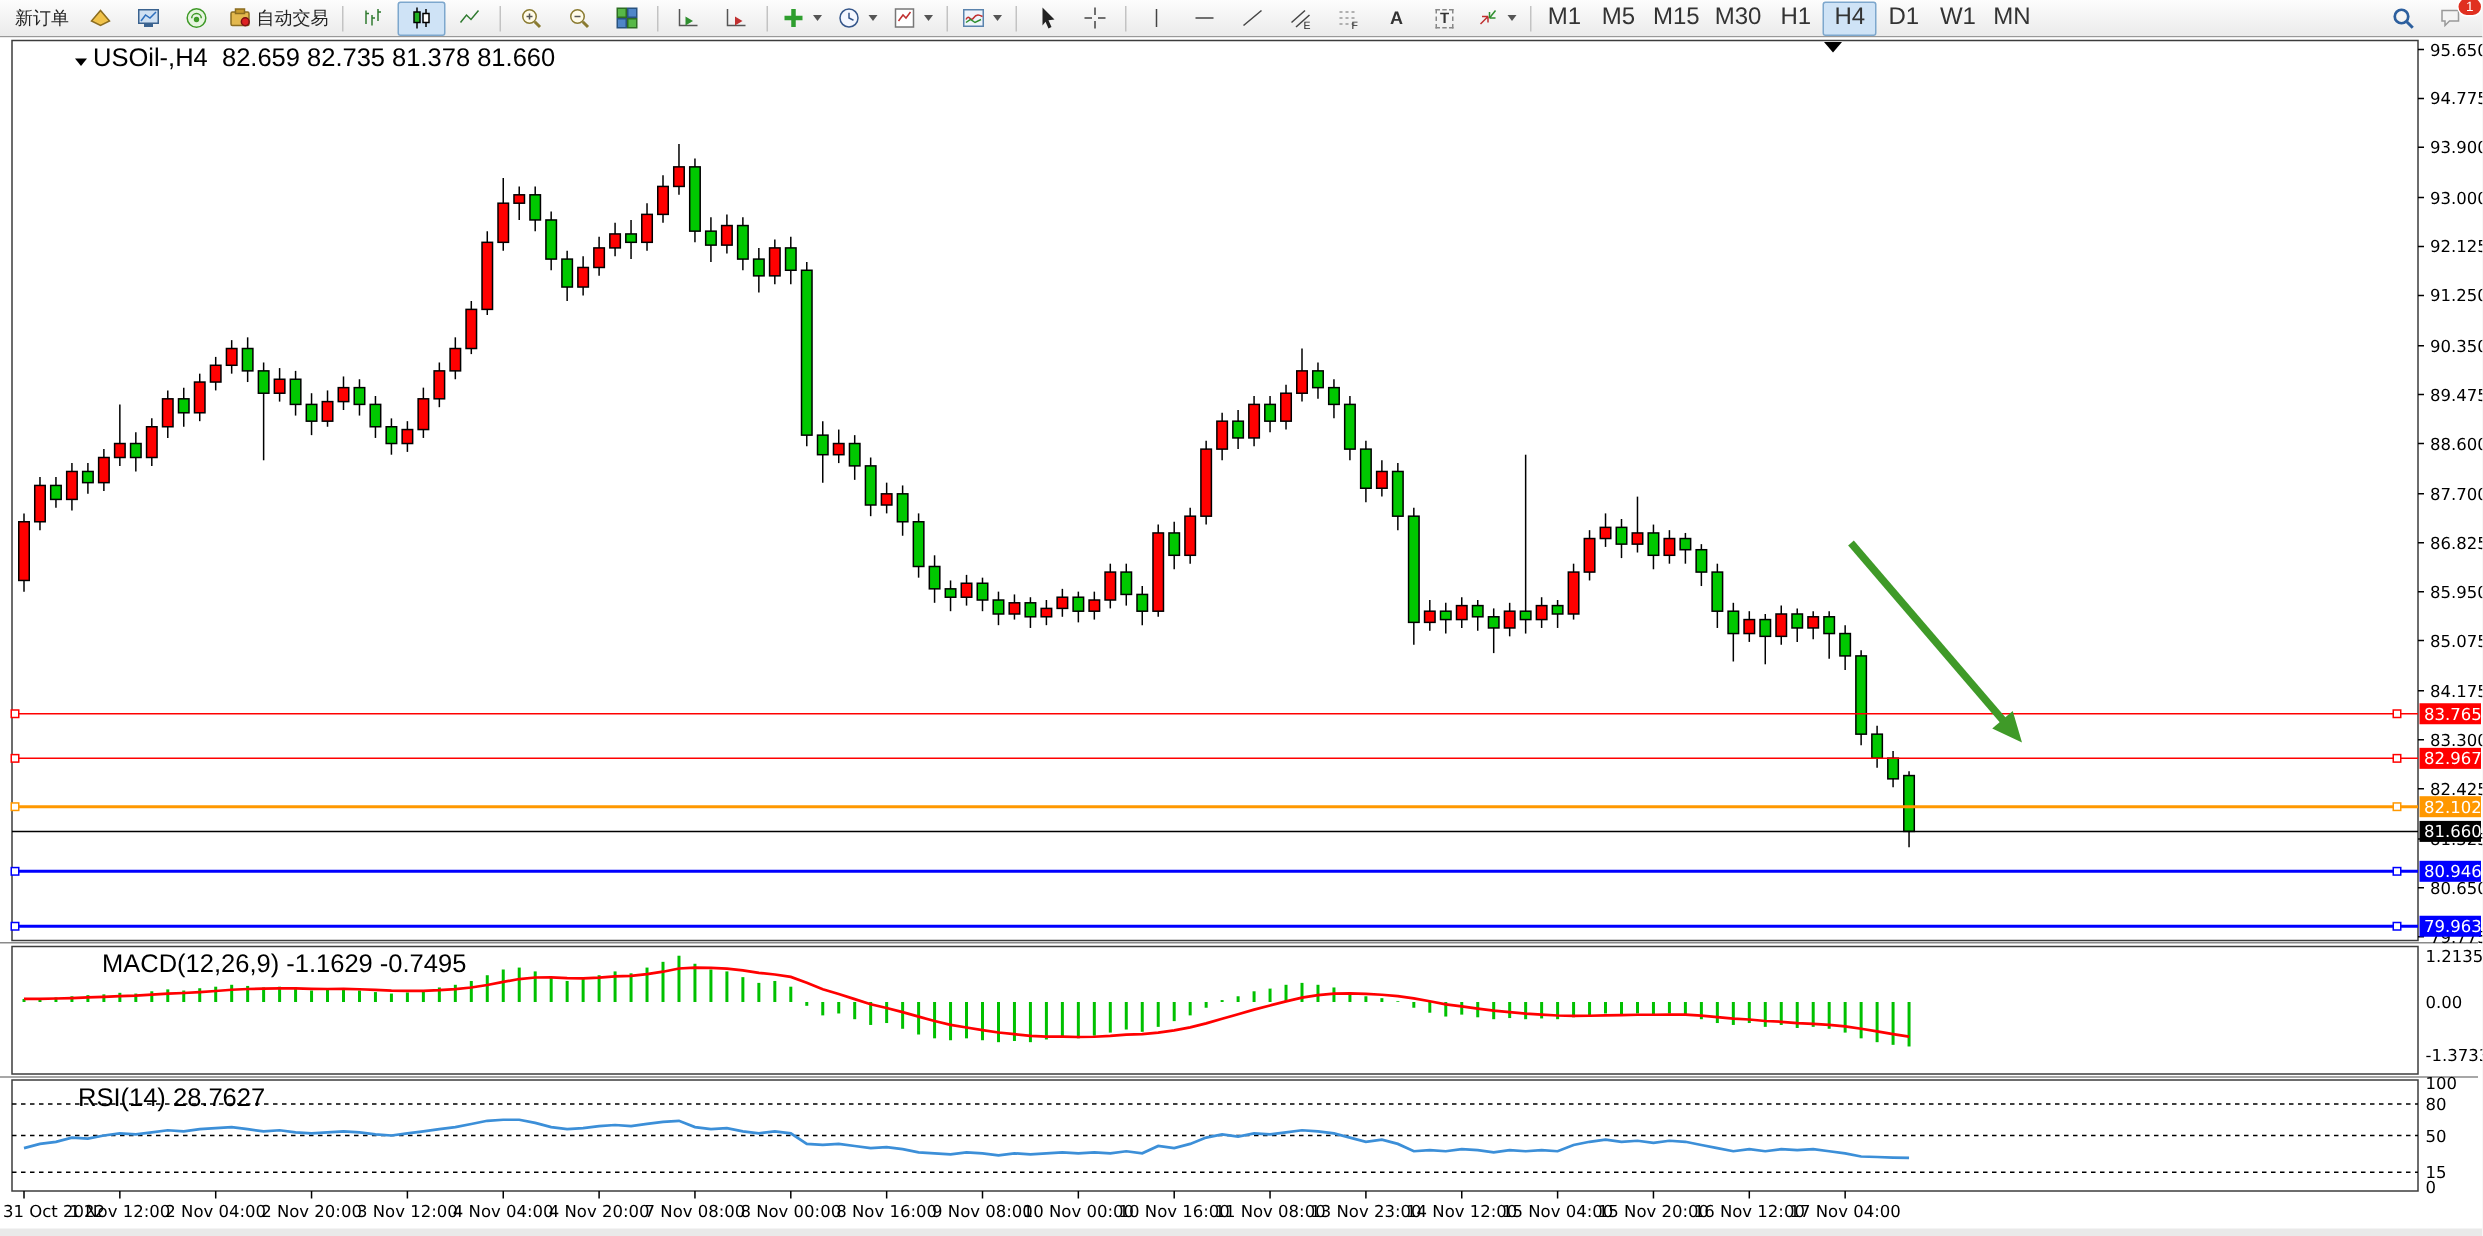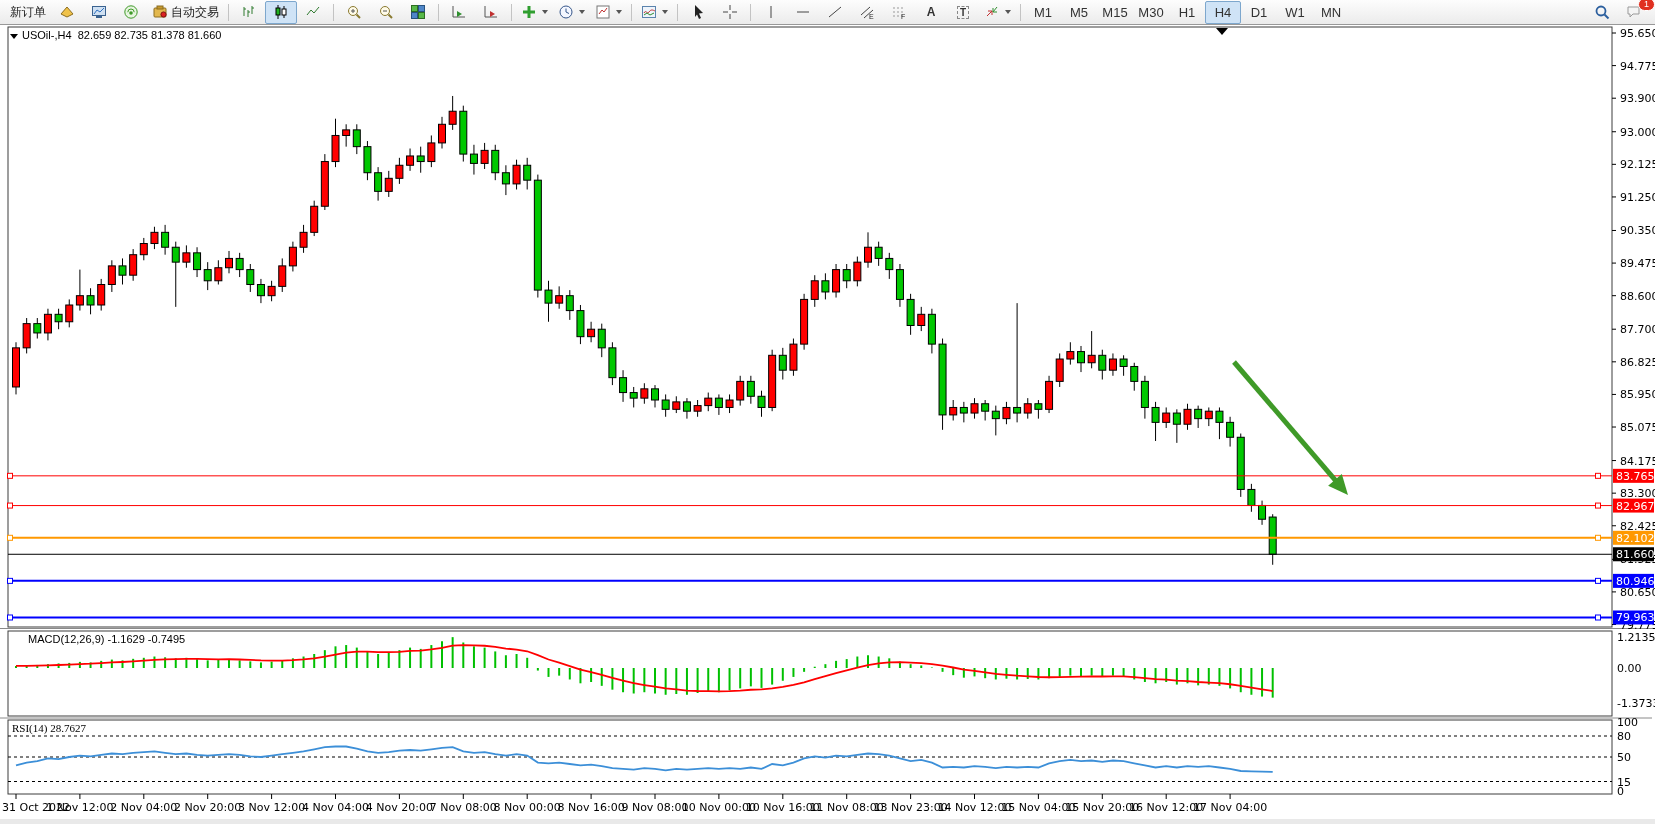--- a/index.html
+++ b/index.html
@@ -5,34 +5,34 @@
   html,body{margin:0;padding:0;background:#e9e9e9;width:1655px;height:824px;overflow:hidden;
     font-family:"Liberation Sans","DejaVu Sans",sans-serif;}
   .app{position:relative;width:1655px;height:824px;background:#fff;}
   
   .tb{position:absolute;left:0;top:0;width:1655px;height:25px;box-sizing:border-box;
       background:linear-gradient(#fdfdfd,#ebebeb);border-bottom:1px solid #989898;
       display:flex;align-items:center;padding:0 5px;}
   .tbtn{height:21px;min-width:22px;display:flex;align-items:center;justify-content:center;
       border:1px solid transparent;border-radius:2px;font-size:12px;color:#222;padding:0 4px;gap:3px;}
   .tbtn.active{background:#cfe3f6;border-color:#7da7cd;}
-  .tbtn.tf{min-width:26px;font-size:13px;color:#333;}
+  .tbtn.tf{min-width:26px;font-size:16px;color:#333;}
   .sep{width:1px;height:17px;background:#c3c3c3;margin:0 4px;}
   .caret{width:0;height:0;border-left:3px solid transparent;border-right:3px solid transparent;
       border-top:4px solid #555;margin-left:2px;}
   .glyph{font-size:12px;font-weight:bold;color:#333;}
   .dashedbox{border:1px dashed #888;padding:0 2px;font-size:10px;}
   .spacer{flex:1;}
   .chatwrap{position:relative;}
   .badge{position:absolute;top:-4px;right:-6px;background:#e03020;color:#fff;border-radius:8px;
       font-size:9px;line-height:11px;min-width:11px;text-align:center;padding:0 2px;border:1px solid #fff;}
   svg.ic{display:block;}
   
   .chart-area{position:absolute;left:0;top:25px;width:1655px;height:799px;background:#fff;}
-  .overlay{position:absolute;font-size:11px;color:#000;white-space:pre;z-index:3;}
+  .overlay{position:absolute;font-size:17px;color:#000;white-space:pre;z-index:3;padding-left:40px;}
   .hdr-caret{display:inline-block;width:0;height:0;border-left:4px solid transparent;
       border-right:4px solid transparent;border-top:5px solid #000;margin-right:4px;}
 </style>
 </head>
 <body>
 
 <div class="app">
 
   <div class="tb">
     <div class="tbtn">
@@ -799,15 +799,15 @@
           <text x="1166.2" y="786" font-family="DejaVu Sans, Liberation Sans, sans-serif" font-size="11" fill="#000" text-anchor="middle">16 Nov 12:00</text>
           <line x1="1230.1000000000001" x2="1230.1000000000001" y1="769" y2="774" stroke="#000"></line>
           <text x="1230.1000000000001" y="786" font-family="DejaVu Sans, Liberation Sans, sans-serif" font-size="11" fill="#000" text-anchor="middle">17 Nov 04:00</text>
         </g>
         <line x1="1234" y1="337" x2="1338.8889207716165" y2="459.37040756688583" stroke="#3f9a28" stroke-width="5"></line>
         <polygon points="1348,470 1328.150863109593,460.6719903137978 1341.8174819521682,448.9577455915903" fill="#3f9a28"></polygon>
         <polygon points="1216,3 1228,3 1222,10" fill="#000"></polygon>
       </svg>
     <div class="overlay" style="left:10px;top:4px;"><span class="hdr-caret"></span><span>USOil-,H4</span><span>  </span><span>82.659 82.735 81.378 81.660</span></div>
     <div class="overlay" style="left:28px;top:608px;"><span>MACD(12,26,9)</span><span> </span><span>-1.1629 -0.7495</span></div>
-    <div class="overlay" style="left:12px;top:697px;font-family:Liberation Serif, serif;"><span>RSI(14)</span><span> </span><span>28.7627</span></div>
+    <div class="overlay" style="left:12px;top:697px;"><span>RSI(14)</span><span> </span><span>28.7627</span></div>
   </div>
 </div>
 
 </body></html>

